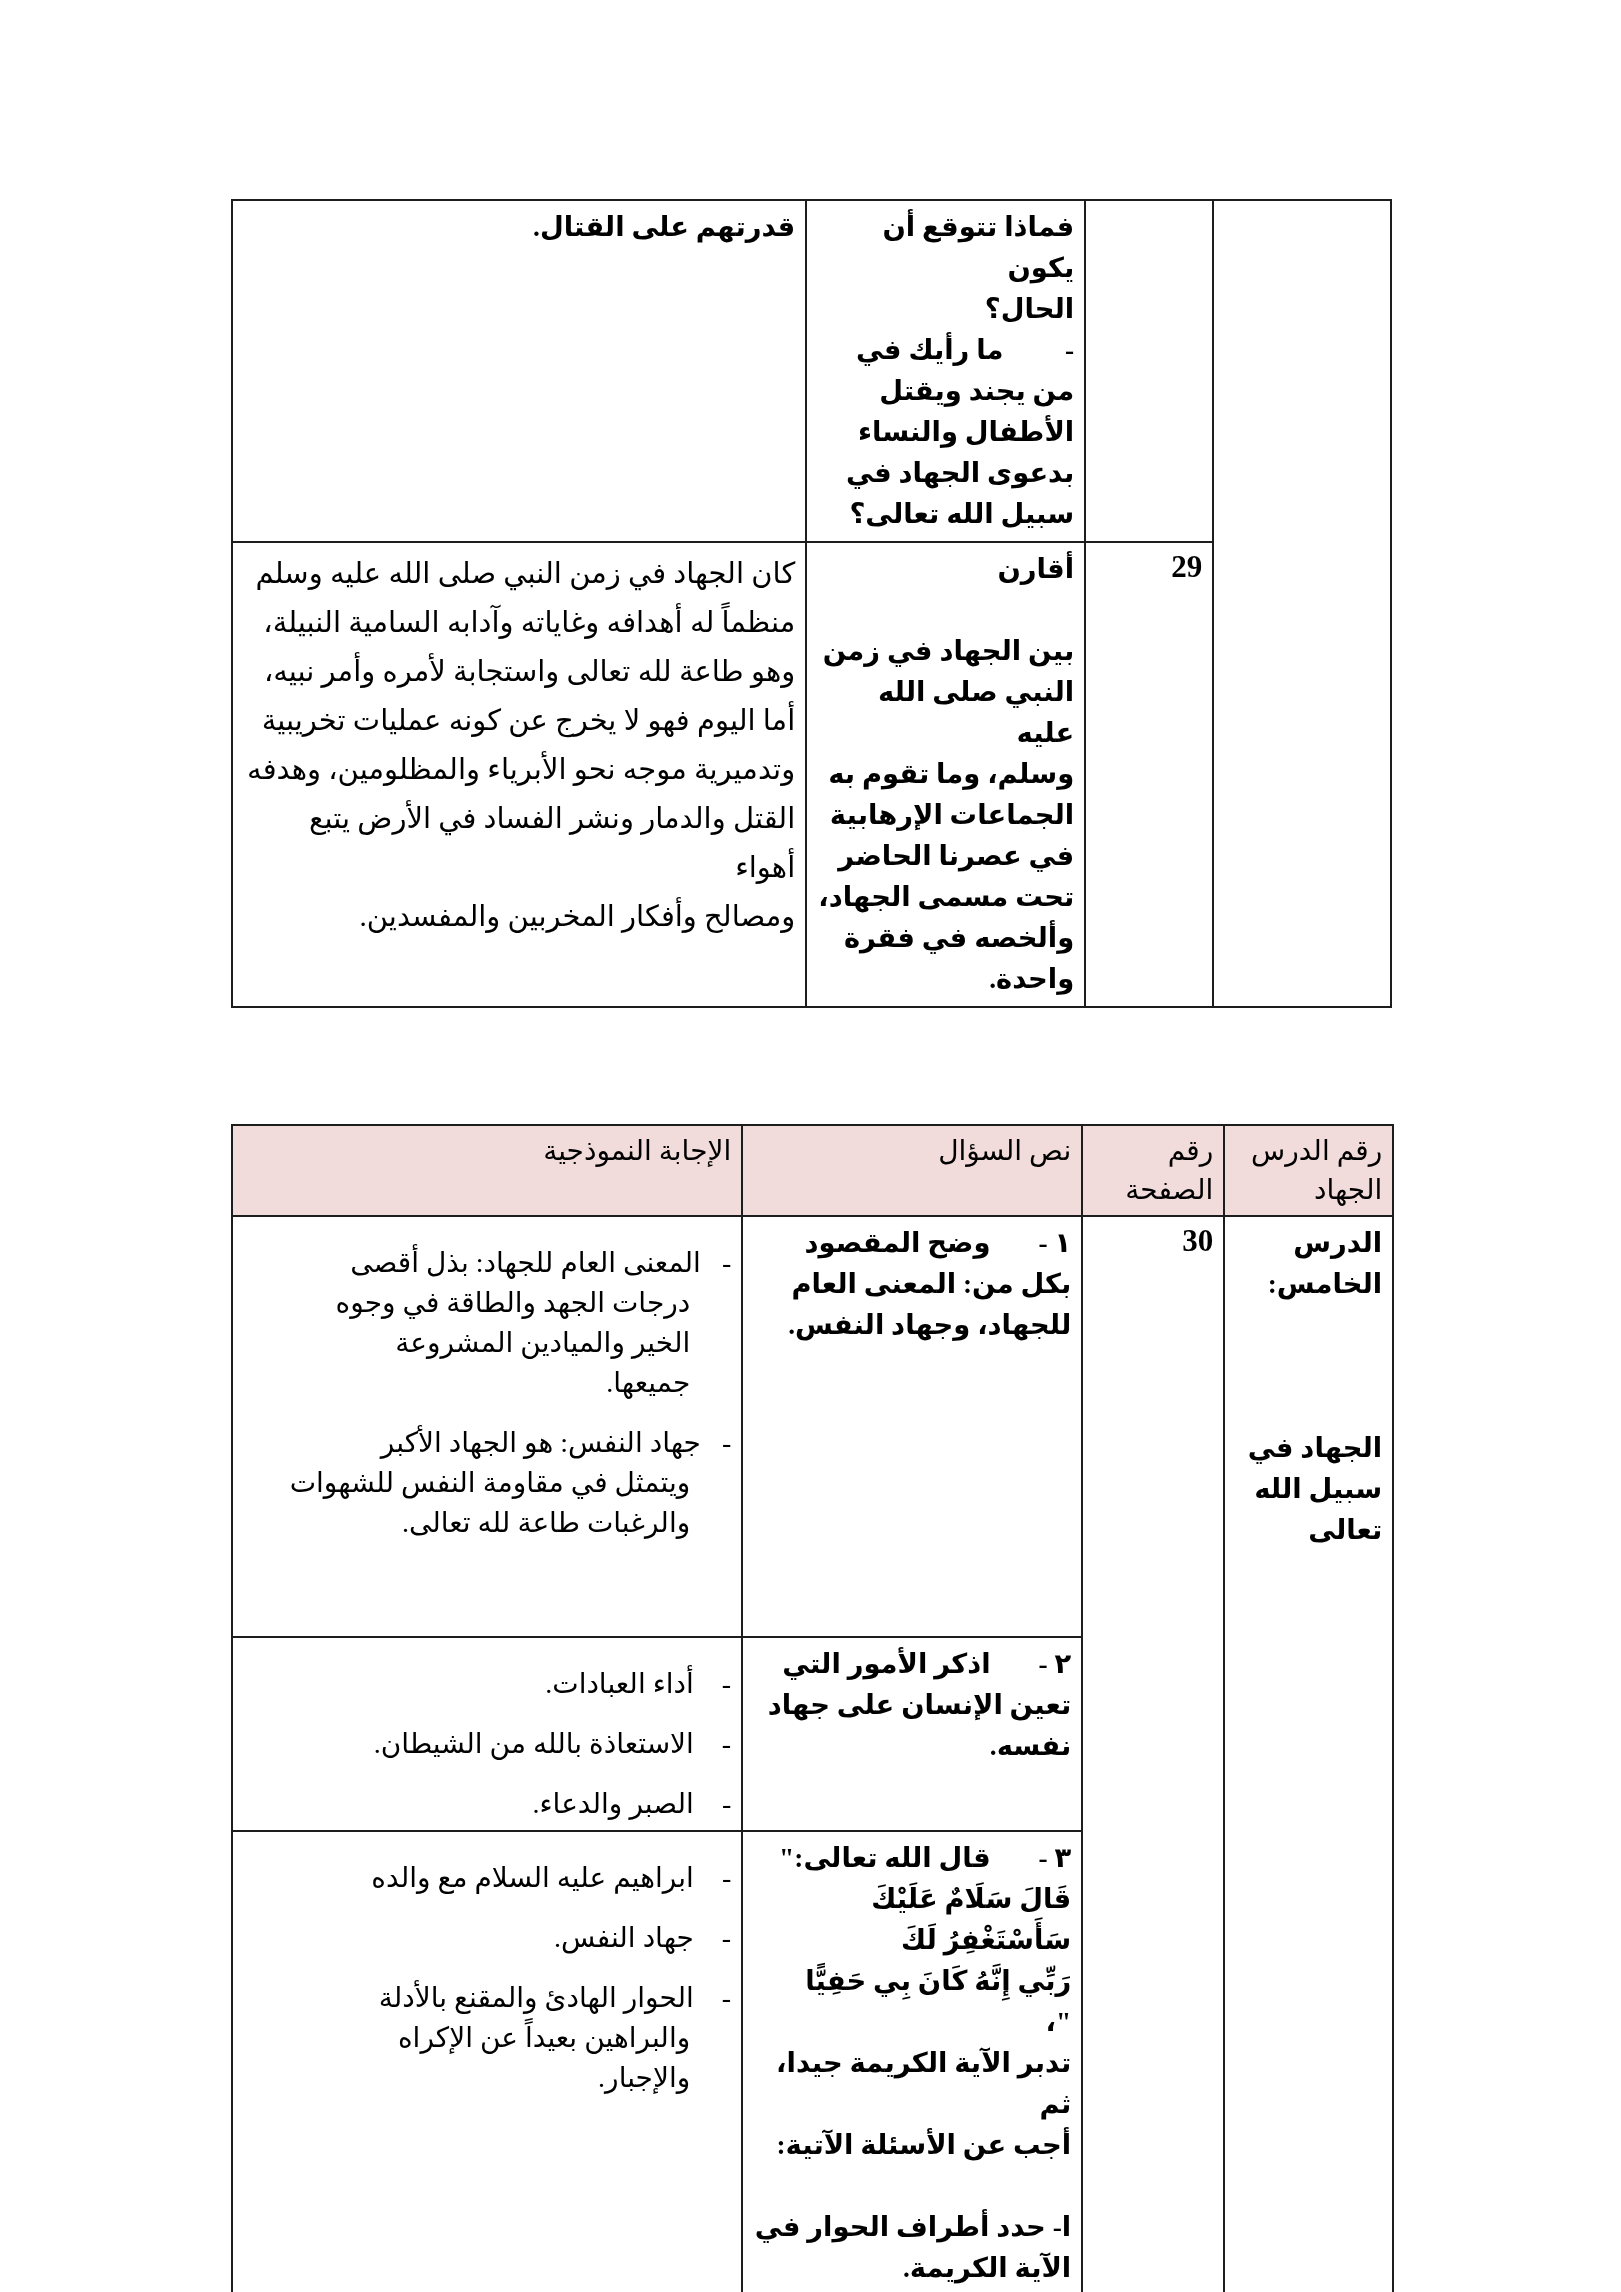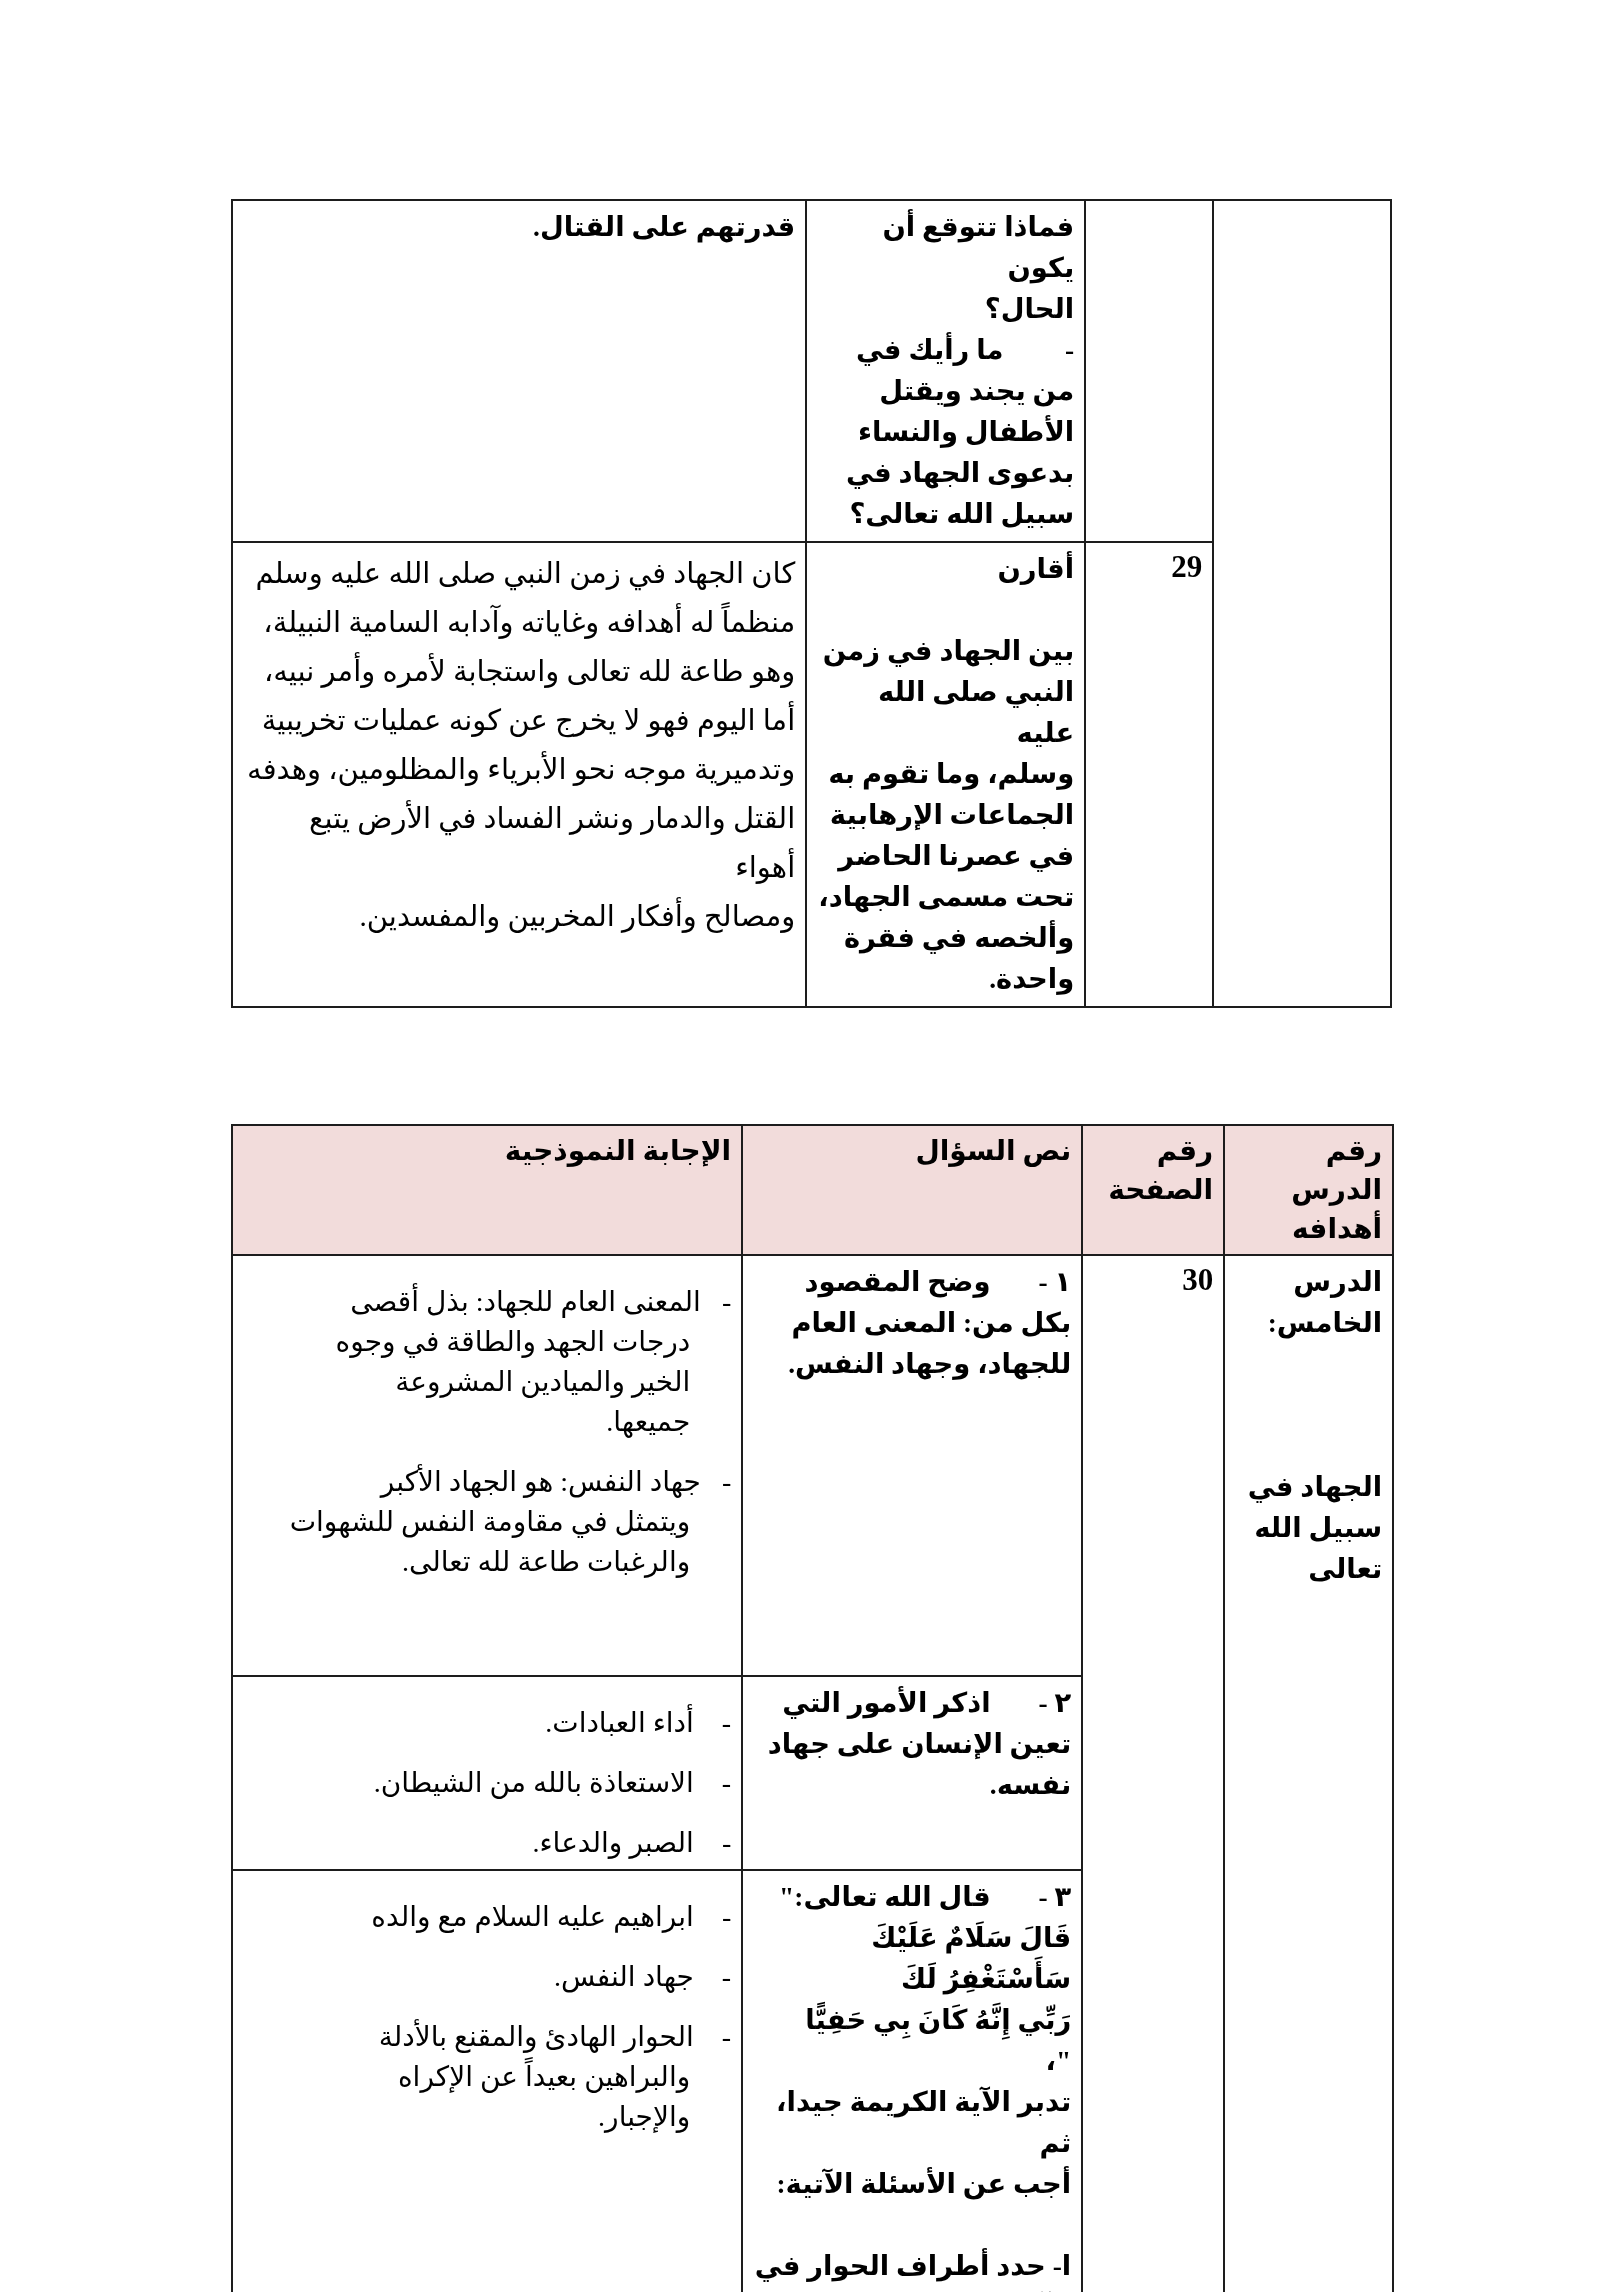--- a/index.html
+++ b/index.html
@@ -47,21 +47,21 @@
     font-weight:700;font-size:31px;padding-right:17.6px;
     font-family:"Liberation Serif",serif;
   }
   .lessoncell{
     vertical-align:middle;
     font-weight:700;font-size:27.4px;line-height:41px;
     white-space:pre-wrap;text-align:right;padding-right:11.8px;
   }
   .hdr{
     background:var(--header-bg);
-    font-weight:700;font-size:28px;line-height:39px;
+    font-weight:400;font-size:28px;line-height:39px;
     white-space:pre-wrap;text-align:right;vertical-align:top;
   }
 </style>
 </head>
 <body>
 
 <div class="page">
 
   <table class="tbl">
     <colgroup>
@@ -111,21 +111,21 @@
   <table class="tbl">
     <colgroup>
       <col style="width:169px">
       <col style="width:142px">
       <col style="width:340px">
       <col style="width:510px">
     </colgroup>
     <tbody>
       <tr>
         <td class="hdr" style="height:80px">رقم الدرس
-أهدافه</td>
+الجهاد</td>
         <td class="hdr">رقم
 الصفحة</td>
         <td class="hdr">نص السؤال</td>
         <td class="hdr">الإجابة النموذجية</td>
       </tr>
       <tr>
         <td rowspan="3" class="lessoncell">الدرس
 الخامس:
 
 

